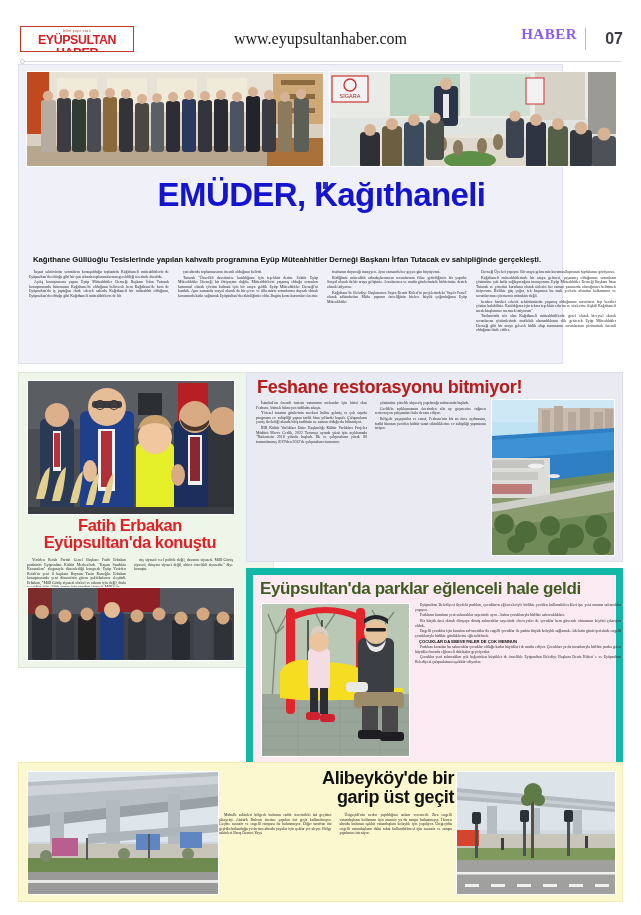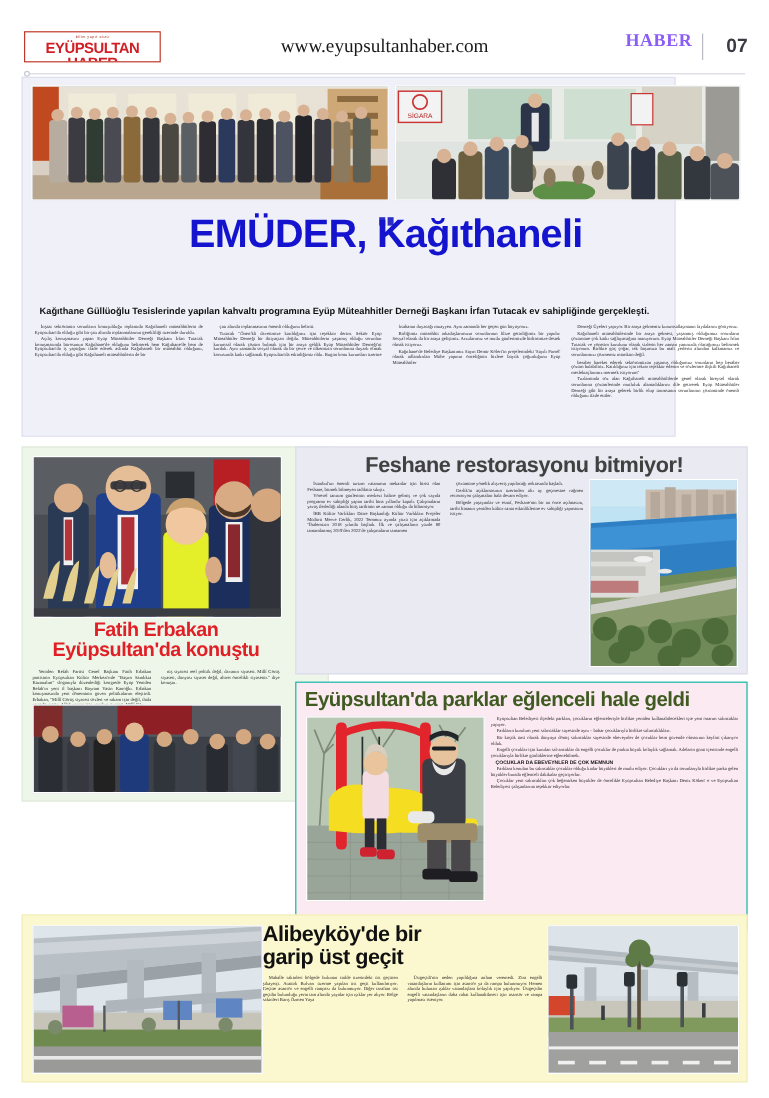--- a/index.html
+++ b/index.html
@@ -71,56 +71,55 @@
     font-size:3.85px;line-height:4.55px;color:#2a2a2a;
     text-align:justify;
   }
   .bodytext p{margin:0 0 1.2px 0;text-indent:5px;}
 
   
   #feshane{left:246px;top:372px;width:377px;height:190px;background:#e9eaf2;border:1px solid #dcdde9;}
   #feshane .fh{
     position:absolute;left:10px;top:4px;width:360px;
     font-family:"Liberation Sans",sans-serif;font-weight:bold;font-size:18px;
-    color:#404040;letter-spacing:-.3px;
+    color:#b91c1c;letter-spacing:-.3px;
     text-shadow:0 0 1px rgba(0,0,0,.12);
-    text-align:center;
   }
   #feshane-photo{left:244px;top:26px;width:122px;height:155px;border:1px solid #fff;}
   #feshane-cols{position:absolute;left:9px;top:28px;width:230px;height:152px;display:flex;gap:8px;}
   #feshane-cols .col{flex:1;}
 
   
   #erbakan{left:18px;top:372px;width:256px;height:296px;background:#eef6ea;border:1px solid #dfe9da;}
   #erbakan-photo{left:8px;top:7px;width:206px;height:133px;border:1px solid #fff;}
   #erbakan .eh{
     position:absolute;left:5px;top:144px;width:212px;text-align:center;
     font-family:"Liberation Sans",sans-serif;font-weight:bold;
     font-size:16.5px;line-height:17px;color:#e01f26;letter-spacing:-.4px;
   }
   #erbakan-cols{position:absolute;left:8px;top:185px;width:206px;height:100px;display:flex;gap:8px;}
   #erbakan-cols .col{flex:1;}
   #erbakan-photo2{left:8px;top:214px;width:206px;height:72px;border:1px solid #fff;}
 
   
-  #parklar{left:246px;top:568px;width:377px;height:208px;background:#fbeaf1;border:1px solid #14b8a6;}
+  #parklar{left:246px;top:568px;width:377px;height:208px;background:#fbeaf1;border:7px solid #14b8a6;}
   #parklar .ph{
     position:absolute;left:7px;top:4px;width:364px;
     font-family:"Liberation Sans",sans-serif;font-weight:bold;font-size:17px;
     color:#3f5b21;letter-spacing:-.4px;
   }
   #parklar-photo{left:8px;top:28px;width:147px;height:152px;border:1px solid #fff;}
   #parklar-cols{position:absolute;left:162px;top:28px;width:206px;height:152px;}
 
   
   #alibey{left:18px;top:762px;width:605px;height:140px;background:#fbf8cf;border:1px solid #f2edb8;}
   #alibey-photo1{left:8px;top:8px;width:190px;height:122px;border:1px solid #fff;}
   #alibey-photo2{left:437px;top:8px;width:158px;height:122px;border:1px solid #fff;}
   #alibey .ah{
-    position:absolute;left:200px;top:6px;width:235px;text-align:left;
+    position:absolute;left:200px;top:6px;width:235px;text-align:right;
     font-family:"Liberation Sans",sans-serif;font-weight:bold;
     font-size:18px;line-height:19px;color:#111;letter-spacing:-.4px;
   }
   #alibey-cols{position:absolute;left:200px;top:50px;width:233px;height:82px;display:flex;gap:8px;}
   #alibey-cols .col{flex:1;}
 
   .sub-bold{font-family:"Liberation Sans",sans-serif;font-weight:bold;font-size:4.2px;color:#111;display:block;margin:1px 0 1px 0;text-indent:4px;}
 </style>
 </head>
 <body>

